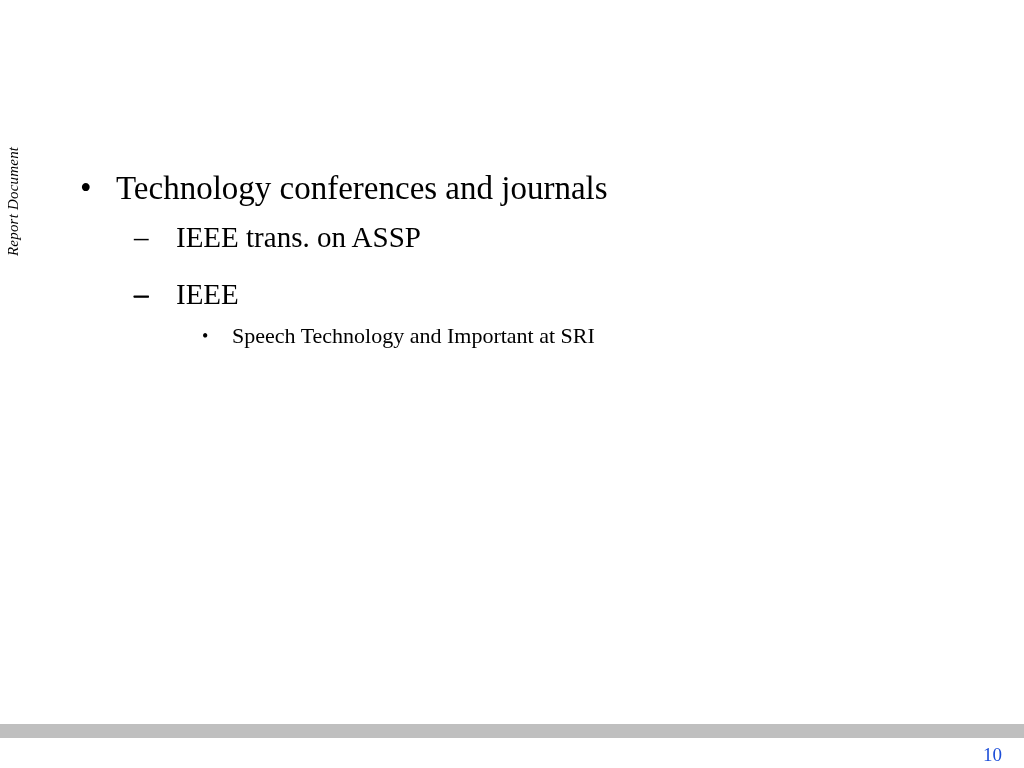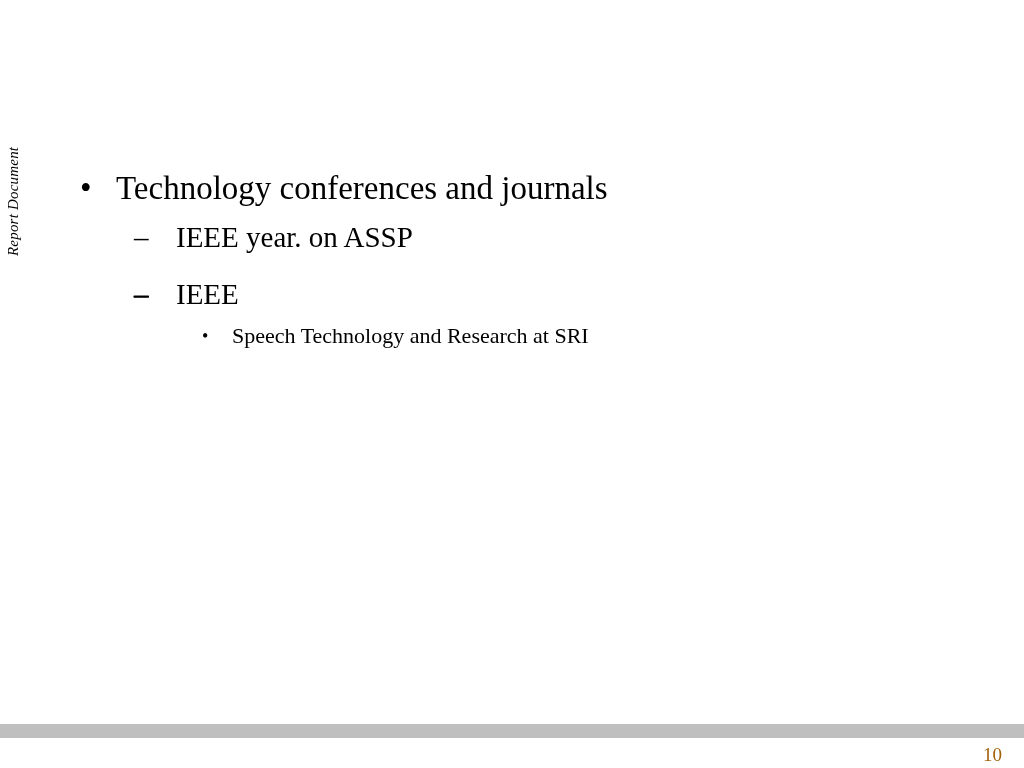--- a/index.html
+++ b/index.html
@@ -113,58 +113,58 @@
     width: 1024px;
     height: 14px;
     background: #bfbfbf;
   }
   .page-number {
     position: absolute;
     right: 22px;
     bottom: 2px;
     font-family: "Liberation Serif", serif;
     font-size: 19px;
-    color: #a16207;
+    color: #1d4ed8;
   }
 </style>
 </head>
 <body>
 
 <div class="slide">
 
   <div class="side-label">Report Document</div>
 
   <div class="content">
     <ul class="level1">
       <li class="l1">
         <span class="bullet1">•</span>
         <span>Technology conferences and journals</span>
 
         <ul class="level2">
           <li class="l2">
             <span class="bullet2">–</span>
-            <span>IEEE year. on ASSP</span>
+            <span>IEEE trans. on ASSP</span>
           </li>
           <li class="l2">
             <span class="bullet2">–</span>
           </li>
           <li class="l2">
             <span class="bullet2">–</span>
           </li>
           <li class="l2">
             <span class="bullet2">–</span>
           </li>
           <li class="l2">
             <span class="bullet2">–</span>
             <span>IEEE</span>
 
             <ul class="level3">
               <li class="l3">
                 <span class="bullet3">•</span>
-                <span>Speech Technology and Research at SRI</span>
+                <span>Speech Technology and Important at SRI</span>
               </li>
             </ul>
           </li>
         </ul>
       </li>
     </ul>
   </div>
 
   <div class="footer-bar"></div>
   <div class="page-number">10</div>

